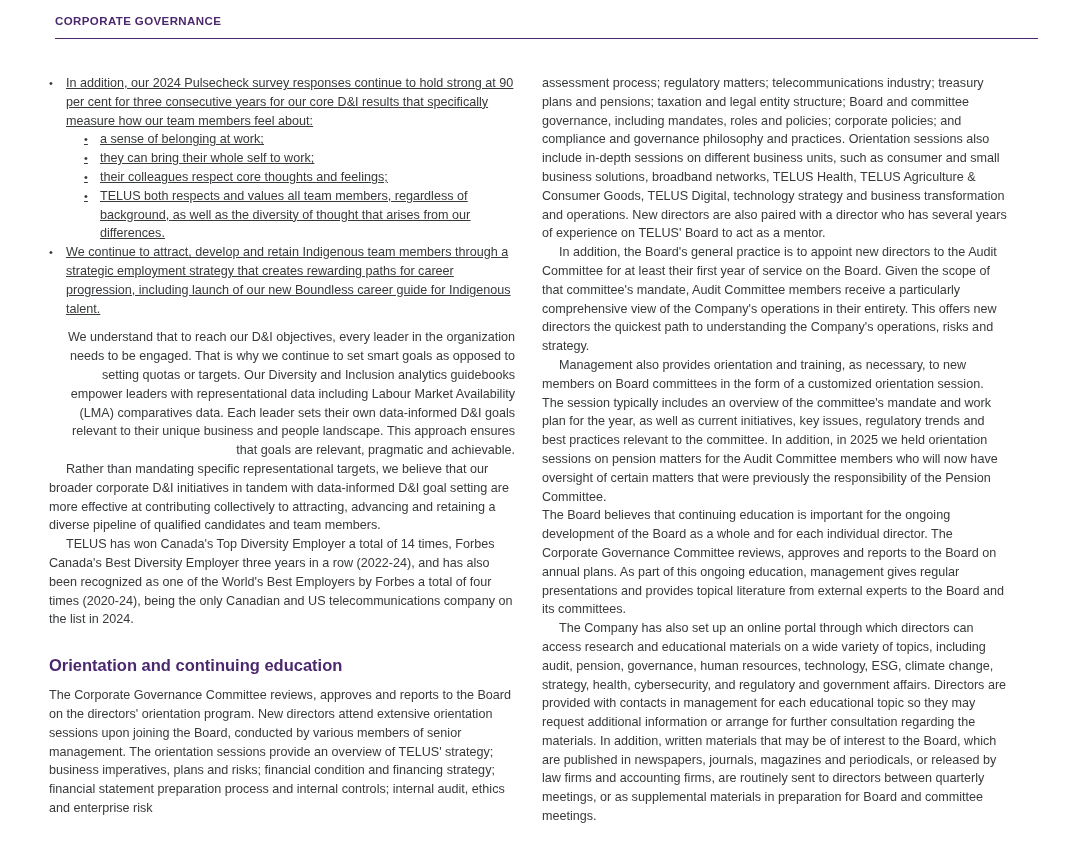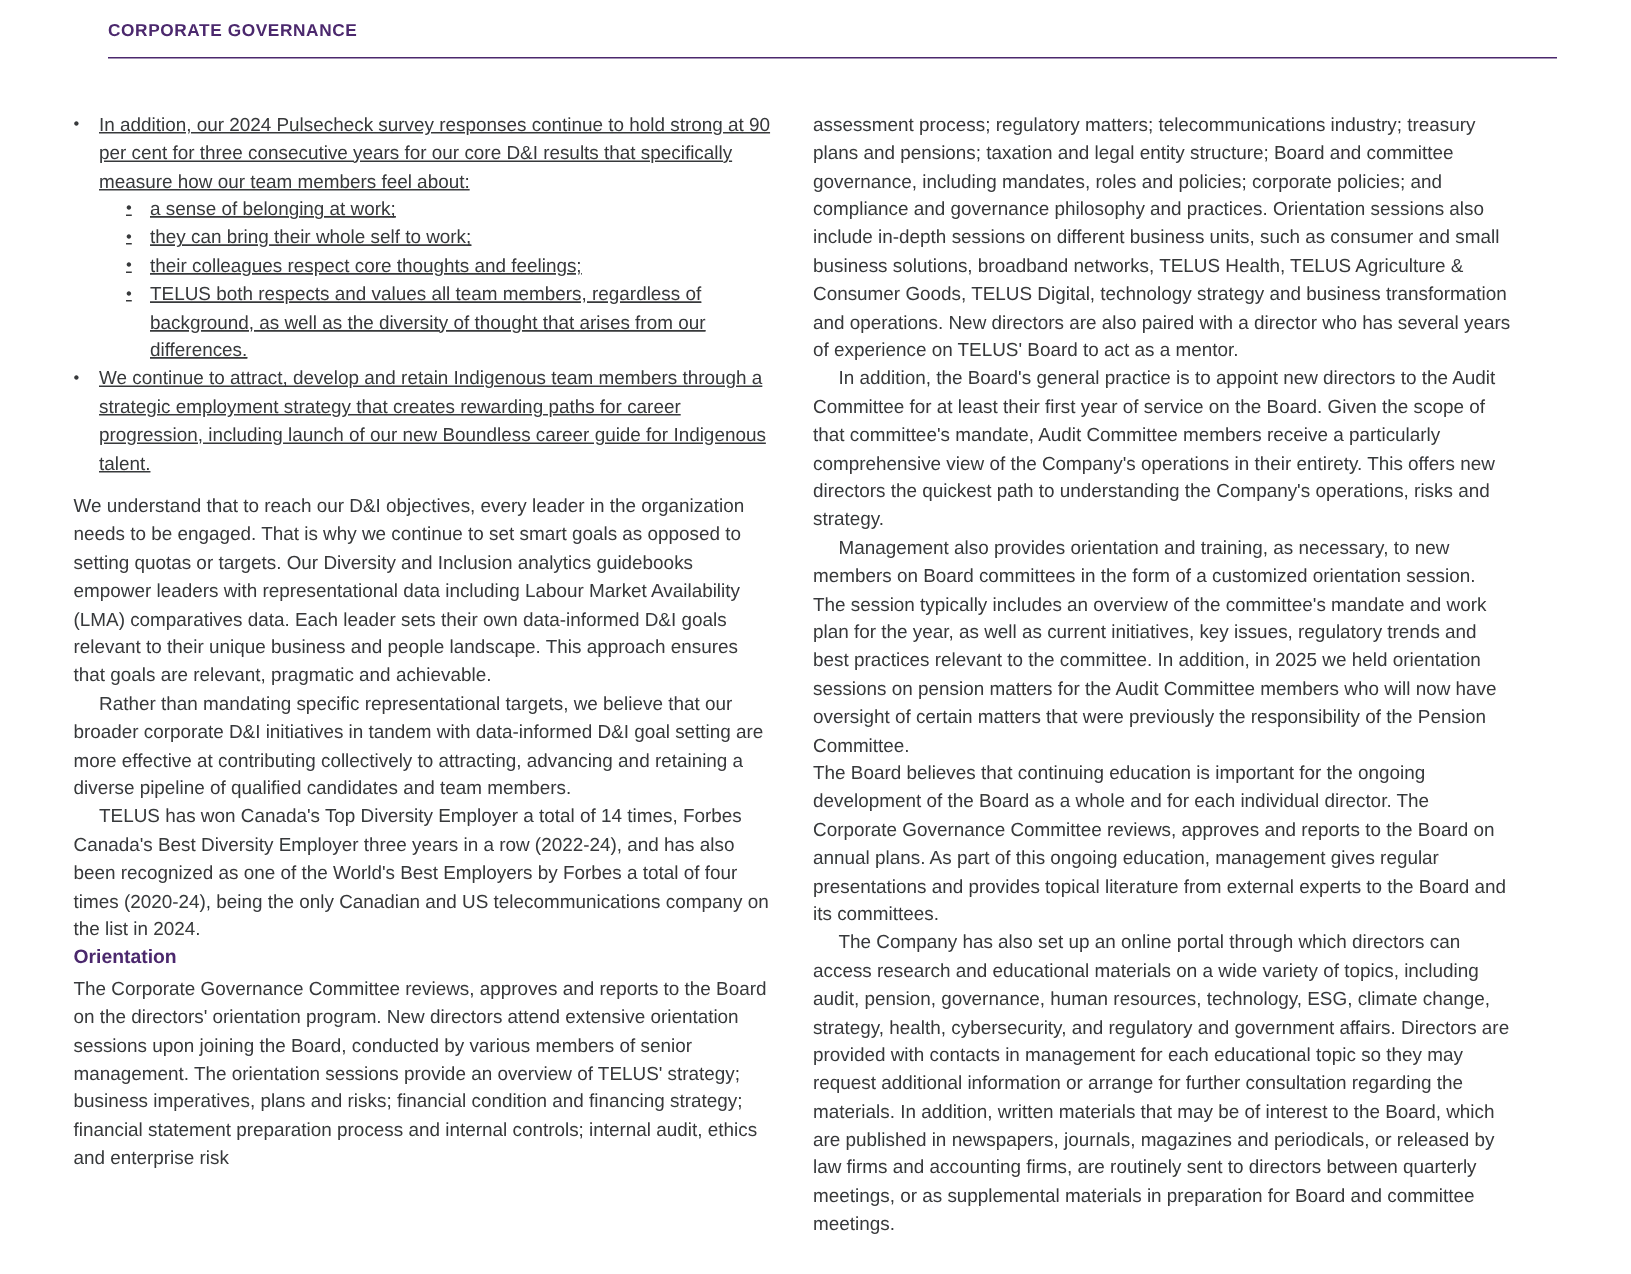--- a/index.html
+++ b/index.html
@@ -8,21 +8,21 @@
     height: 849px;
     background: #ffffff;
     box-sizing: border-box;
     display: flex;
     flex-direction: column;
     font-family: "Liberation Sans", "DejaVu Sans", sans-serif;
     color: #37393b;
     overflow: hidden;
   }
   
-  .page-header { padding: 15px 49px 0 72px; }
+  .page-header { padding: 15px 49px 0 55px; }
   .kicker {
     color: #4b286d;
     font-size: 11.5px;
     font-weight: bold;
     letter-spacing: 0.4px;
   }
   .header-rule {
     border: none;
     border-top: 1px solid #4b286d;
     margin: 11px 0 0 0;
@@ -32,21 +32,21 @@
     display: flex;
     gap: 27px;
     padding: 0 49px;
     margin-top: 35px;
     font-size: 12.6px;
     line-height: 18.8px;
   }
   .col { width: 466px; flex: 0 0 466px; }
   p.para { margin: 0; }
   p.para.indent { text-indent: 17px; }
-  p.para.space-above { margin-top: 10px; }
+  p.para.space-above { margin-top: 10px; text-align: right; }
   
   ul.bullets { list-style: none; margin: 0; padding: 0; }
   ul.bullets > li { display: flex; align-items: flex-start; }
   .marker {
     flex: 0 0 17px;
     display: inline-block;
     font-size: 11px;
     line-height: 18.8px;
   }
   ul.lvl2 { margin-left: 18px; }
@@ -118,21 +118,21 @@
           <span class="marker">•</span>
           <div class="li-body">We continue to attract, develop and retain Indigenous team members through a strategic employment strategy that creates rewarding paths for career progression, including launch of our new Boundless career guide for Indigenous talent.</div>
         </li>
       </ul>
 
       <p class="para space-above">We understand that to reach our D&amp;I objectives, every leader in the organization needs to be engaged. That is why we continue to set smart goals as opposed to setting quotas or targets. Our Diversity and Inclusion analytics guidebooks empower leaders with representational data including Labour Market Availability (LMA) comparatives data. Each leader sets their own data-informed D&amp;I goals relevant to their unique business and people landscape. This approach ensures that goals are relevant, pragmatic and achievable.</p>
       <p class="para indent">Rather than mandating specific representational targets, we believe that our broader corporate D&amp;I initiatives in tandem with data-informed D&amp;I goal setting are more effective at contributing collectively to attracting, advancing and retaining a diverse pipeline of qualified candidates and team members.</p>
       <p class="para indent">TELUS has won Canada's Top Diversity Employer a total of 14 times, Forbes Canada's Best Diversity Employer three years in a row (2022-24), and has also been recognized as one of the World's Best Employers by Forbes a total of four times (2020-24), being the only Canadian and US telecommunications company on the list in 2024.</p>
 
 
-      <h3 class="sub-heading">Orientation</h3>
+      <h2 class="section-heading">Orientation and continuing education</h2>
       <p class="para">The Corporate Governance Committee reviews, approves and reports to the Board on the directors' orientation program. New directors attend extensive orientation sessions upon joining the Board, conducted by various members of senior management. The orientation sessions provide an overview of TELUS' strategy; business imperatives, plans and risks; financial condition and financing strategy; financial statement preparation process and internal controls; internal audit, ethics and enterprise risk</p>
     </section>
 
     <section class="col">
       <p class="para">assessment process; regulatory matters; telecommunications industry; treasury plans and pensions; taxation and legal entity structure; Board and committee governance, including mandates, roles and policies; corporate policies; and compliance and governance philosophy and practices. Orientation sessions also include in-depth sessions on different business units, such as consumer and small business solutions, broadband networks, TELUS Health, TELUS Agriculture &amp; Consumer Goods, TELUS Digital, technology strategy and business transformation and operations. New directors are also paired with a director who has several years of experience on TELUS' Board to act as a mentor.</p>
       <p class="para indent">In addition, the Board's general practice is to appoint new directors to the Audit Committee for at least their first year of service on the Board. Given the scope of that committee's mandate, Audit Committee members receive a particularly comprehensive view of the Company's operations in their entirety. This offers new directors the quickest path to understanding the Company's operations, risks and strategy.</p>
       <p class="para indent">Management also provides orientation and training, as necessary, to new members on Board committees in the form of a customized orientation session. The session typically includes an overview of the committee's mandate and work plan for the year, as well as current initiatives, key issues, regulatory trends and best practices relevant to the committee. In addition, in 2025 we held orientation sessions on pension matters for the Audit Committee members who will now have oversight of certain matters that were previously the responsibility of the Pension Committee.</p>
 
       <p class="para">The Board believes that continuing education is important for the ongoing development of the Board as a whole and for each individual director. The Corporate Governance Committee reviews, approves and reports to the Board on annual plans. As part of this ongoing education, management gives regular presentations and provides topical literature from external experts to the Board and its committees.</p>
       <p class="para indent">The Company has also set up an online portal through which directors can access research and educational materials on a wide variety of topics, including audit, pension, governance, human resources, technology, ESG, climate change, strategy, health, cybersecurity, and regulatory and government affairs. Directors are provided with contacts in management for each educational topic so they may request additional information or arrange for further consultation regarding the materials. In addition, written materials that may be of interest to the Board, which are published in newspapers, journals, magazines and periodicals, or released by law firms and accounting firms, are routinely sent to directors between quarterly meetings, or as supplemental materials in preparation for Board and committee meetings.</p>

